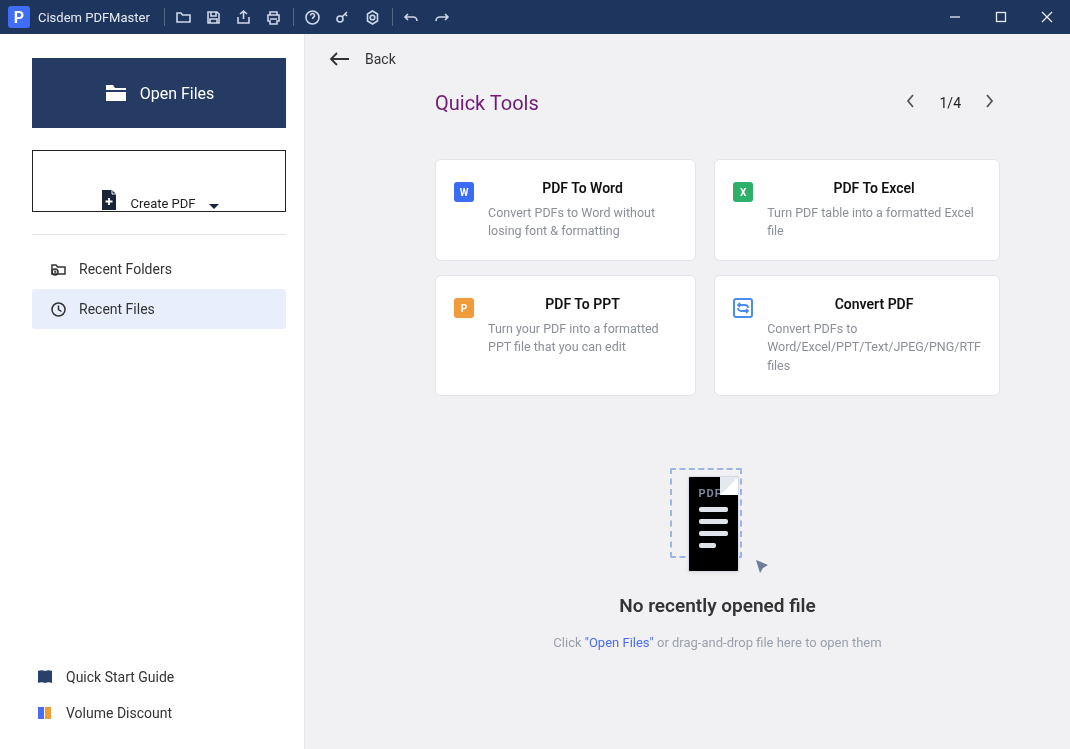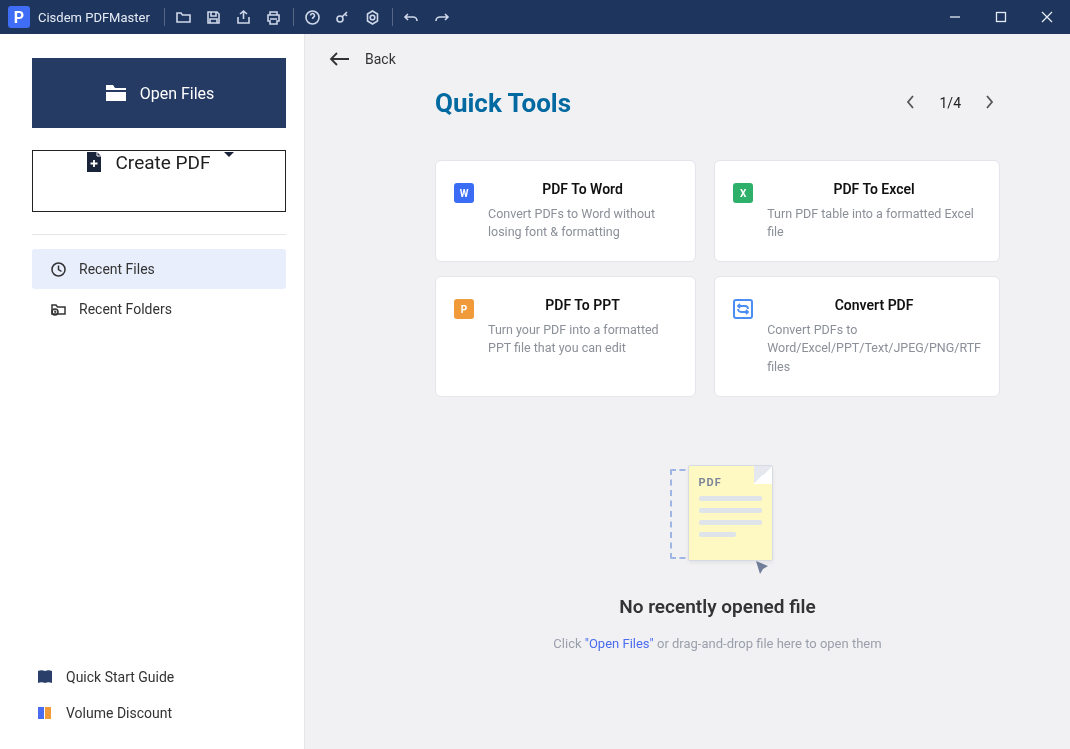--- a/index.html
+++ b/index.html
@@ -12,48 +12,48 @@
 .titlebar .tb-btn { width: 30px; height: 34px; display: flex; align-items: center; justify-content: center; cursor: pointer; }
 .titlebar .tb-btn svg { stroke: #cfd8ea; }
 .titlebar .spacer { flex: 1; }
 .titlebar .win-btn { width: 46px; height: 34px; display: flex; align-items: center; justify-content: center; cursor: pointer; }
 .titlebar .win-btn svg { stroke: #e6ecf5; }
 
 .body-wrap { display: flex; height: calc(749px - 34px); }
 .sidebar { width: 305px; background: #fff; border-right: 1px solid #e6e6e6; display: flex; flex-direction: column; padding: 24px 18px 18px 32px; }
 .open-files-btn { background: #253b63; color: #fff; height: 70px; display: flex; align-items: center; justify-content: center; gap: 12px; cursor: pointer; font-size: 16px; }
 .open-files-btn svg { fill: #fff; }
-.create-pdf-btn { background: #fff; color: #1f1f1f; border: 1px solid #222; height: 62px; margin-top: 22px; display: flex; align-items: flex-start; justify-content: center; gap: 12px; cursor: pointer; font-size: 19px; }
+.create-pdf-btn { background: #fff; color: #1f1f1f; border: 1px solid #222; height: 62px; margin-top: 22px; display: flex; align-items: flex-end; justify-content: center; gap: 12px; cursor: pointer; font-size: 13px; }
 .sidebar-divider { height: 1px; background: #e5e5e5; margin: 22px 0 14px 0; }
 .nav-item { height: 40px; display: flex; align-items: center; gap: 12px; padding: 0 18px; cursor: pointer; border-radius: 3px; color: #333; font-size: 14px; }
 .nav-item.active { background: #e8eefc; }
 .nav-item svg { stroke: #333; fill: none; }
 .sidebar-bottom { margin-top: auto; }
 .bottom-link { height: 36px; display: flex; align-items: center; gap: 12px; padding: 0 4px; cursor: pointer; color: #333; font-size: 14px; }
 
 .main { flex: 1; background: #f1f1f4; display: flex; flex-direction: column; }
 .back-row { height: 50px; padding-left: 24px; display: flex; align-items: center; gap: 14px; cursor: pointer; color: #333; font-size: 14px; }
 .content { padding: 4px 70px 0 130px; flex: 1; display: flex; flex-direction: column; }
 .header-row { display: flex; align-items: center; justify-content: space-between; }
-.page-title { font-size: 26px; font-weight: 700; color: #0369a1; }
+.page-title { font-size: 20px; font-weight: 400; color: #701a75; }
 .pager { display: flex; align-items: center; gap: 18px; color: #222; font-size: 14px; }
 .pager .nav-arrow { cursor: pointer; padding: 6px; }
 .pager svg { stroke: #555; }
 
 .cards { display: grid; grid-template-columns: 1fr 1fr; gap: 14px 18px; margin-top: 42px; }
 .card { background: #fff; border: 1px solid #e3e5ea; border-radius: 6px; padding: 20px 18px; display: flex; gap: 14px; cursor: pointer; min-height: 96px; }
 .card .card-icon { width: 20px; height: 20px; flex-shrink: 0; border-radius: 3px; display: flex; align-items: center; justify-content: center; margin-top: 2px; }
 .card .card-body { flex: 1; }
 .card .card-title { font-size: 14px; font-weight: 600; color: #111; margin-bottom: 8px; text-align: center; }
 .card .card-desc { font-size: 12.5px; color: #8b8f98; line-height: 1.45; }
 
 .empty { flex: 1; display: flex; flex-direction: column; align-items: center; justify-content: center; padding-bottom: 30px; }
 .empty-illustration { width: 96px; height: 110px; position: relative; margin-bottom: 20px; }
 .empty-illustration .dashed-box { position: absolute; left: 0; top: 4px; width: 72px; height: 90px; border: 2px dashed #9fb6e5; border-radius: 2px; }
-.empty-illustration .doc { position: absolute; left: 18px; top: 0; width: 85px; height: 96px; background: #fef9c3; border: 1px solid #d6dae2; border-radius: 2px; box-shadow: 0 2px 4px rgba(0,0,0,0.06); padding: 10px; }
+.empty-illustration .doc { position: absolute; left: 18px; top: 12px; width: 51px; height: 96px; background: #000000; border: 1px solid #d6dae2; border-radius: 2px; box-shadow: 0 2px 4px rgba(0,0,0,0.06); padding: 10px; }
 .empty-illustration .doc::after { content: ""; position: absolute; right: 0; top: 0; width: 18px; height: 18px; background: linear-gradient(135deg, #e5e8ee 50%, #fff 50%); }
 .empty-illustration .doc .pdf-label { font-size: 11px; font-weight: 700; color: #7d869a; letter-spacing: 1px; }
 .empty-illustration .doc .line { height: 5px; background: #dfe3ea; border-radius: 2px; margin-top: 7px; }
 .empty-illustration .cursor { position: absolute; right: -6px; bottom: -2px; }
 .empty-title { font-size: 19px; font-weight: 600; color: #333; }
 .empty-sub { font-size: 13px; color: #9aa0ab; margin-top: 18px; }
 .empty-sub a { color: #4a6cf0; text-decoration: none; cursor: pointer; }
 </style>
 </head>
 <body>
@@ -146,34 +146,34 @@
           <path d="M3 1h10l4 4v16H3z" fill="#19233a"></path>
           <path d="M13 1v4h4" fill="none" stroke="#fff" stroke-width="1"></path>
           <path d="M10 9v7M6.5 12.5h7" stroke="#fff" stroke-width="1.8"></path>
         </svg>
       <span>Create PDF</span>
       <svg width="12" height="8">
           <path d="M1 1l5 5 5-5z" fill="#19233a"></path>
         </svg>
     </div>
     <div class="sidebar-divider"></div>
-    <div class="nav-item active">
-      <svg width="17" height="17" stroke-width="1.5">
-          <circle cx="8.5" cy="8.5" r="6.5"></circle>
-          <path d="M8.5 4.5v4l3 2"></path>
-        </svg>
-      <span>Recent Files</span>
-    </div>
     <div class="nav-item">
       <svg width="17" height="17" stroke-width="1.5">
           <path d="M2 4h4l1.5 2H15v7H2z"></path>
           <circle cx="5" cy="11" r="3"></circle>
           <path d="M5 9.5v1.5h1.3"></path>
         </svg>
       <span>Recent Folders</span>
+    </div>
+    <div class="nav-item active">
+      <svg width="17" height="17" stroke-width="1.5">
+          <circle cx="8.5" cy="8.5" r="6.5"></circle>
+          <path d="M8.5 4.5v4l3 2"></path>
+        </svg>
+      <span>Recent Files</span>
     </div>
     <div class="sidebar-bottom">
       <div class="bottom-link">
         <svg width="18" height="18">
             <path d="M2 3c2-1 5-1 7 0v12c-2-1-5-1-7 0z M9 3c2-1 5-1 7 0v12c-2-1-5-1-7 0z" fill="#2b3f6b"></path>
           </svg>
         <span>Quick Start Guide</span>
       </div>
       <div class="bottom-link">
         <svg width="18" height="18">

